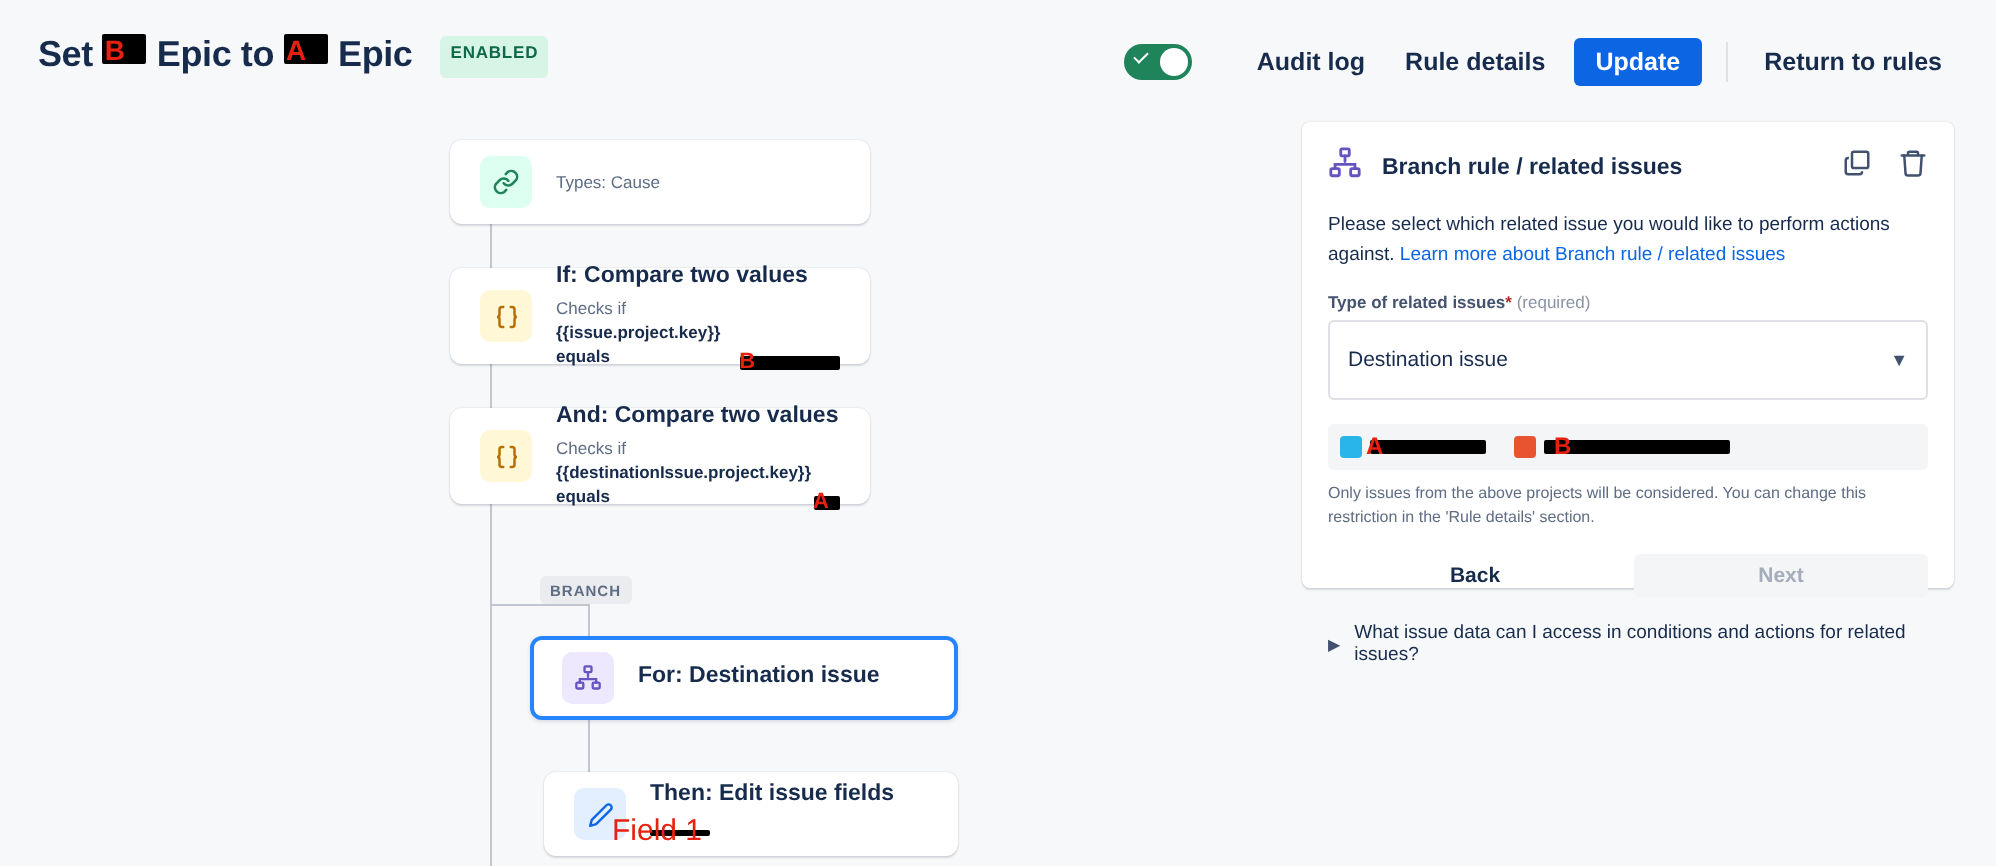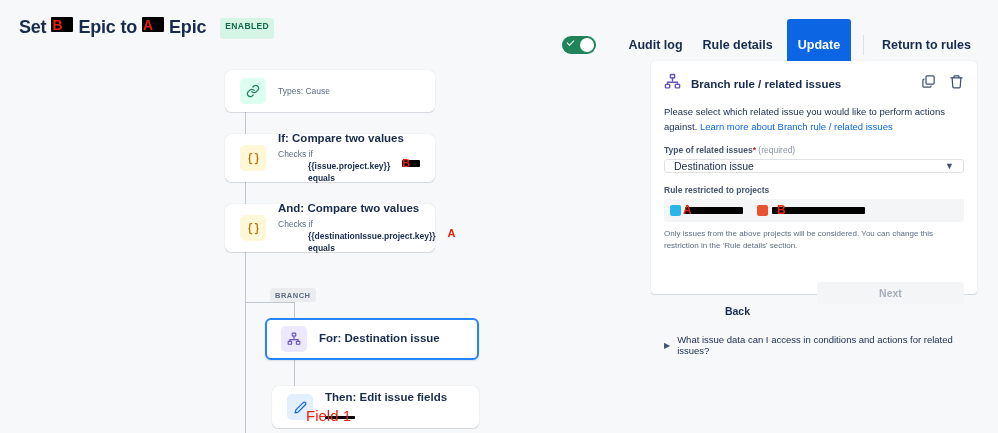--- a/index.html
+++ b/index.html
@@ -70,21 +70,21 @@
     border-left: 1.6px solid #fff; border-bottom: 1.6px solid #fff;
     transform: rotate(-45deg);
   }
   .link-btn {
     color: #172b4d; font-size: 12.5px; font-weight: 600;
     padding: 5px 10px; cursor: pointer; white-space: nowrap;
   }
   .btn-update {
     background: #0c66e4; color: #fff;
     font-size: 12.5px; font-weight: 600;
-    padding: 19px 11px; border-radius: 3px;
+    padding: 5px 11px; border-radius: 3px;
     cursor: pointer; margin: 0 4px;
   }
   .vsep { width: 1px; height: 20px; background: #dfe1e6; margin: 0 8px; }
 
   
   .canvas { position: absolute; left: 0; top: 57px; width: 998px; height: 376px; }
 
   .conn {
     position: absolute; width: 1px; background: #c1c7d0;
   }
@@ -114,21 +114,21 @@
   .ic-blue { background: #e3efff; }
   .card-body { flex: 1 1 auto; min-width: 0; position: relative; }
   .card-title {
     font-size: 11.5px; font-weight: 600; color: #172b4d; line-height: 1.35;
   }
   .card-sub {
     font-size: 8.5px; color: #5e6c84; line-height: 1.45; margin-top: 1px;
   }
   .card-sub-strong {
     font-size: 8.5px; color: #172b4d; font-weight: 700; line-height: 1.45;
-    display: flex; align-items: flex-start; gap: 12px; margin-left: 30px;
+    display: flex; align-items: flex-end; gap: 1px;
   }
 
   .redact-bar { height: 7px; border-radius: 1px; }
   .redact-thin { height: 3px; border-radius: 1px; }
 
   .branch-chip {
     position: absolute;
     background: #ebecf0; color: #5e6c84;
     font-size: 7.5px; font-weight: 700; letter-spacing: 0.5px;
     padding: 3px 5px 2px; border-radius: 3px;
@@ -154,21 +154,21 @@
   }
   .panel-desc a { color: #0c66e4; text-decoration: none; }
 
   .field-label {
     font-size: 8.5px; font-weight: 700; color: #44546f; margin-bottom: 4px;
   }
   .req-star { color: #ae2e24; }
   .req-note { color: #8993a4; font-weight: 400; }
 
   .select {
-    height: 14px; border: 1.3px solid #dfe1e6; border-radius: 3px;
+    height: 40px; border: 1.3px solid #dfe1e6; border-radius: 3px;
     background: #fff;
     display: flex; align-items: center; padding: 0 9px;
     font-size: 10.5px; color: #172b4d;
     margin-bottom: 12px; cursor: pointer;
   }
   .select .caret { margin-left: auto; color: #42526e; font-size: 9px; }
 
   .proj-box {
     background: #f4f5f7; border-radius: 3px;
     height: 23px; display: flex; align-items: center;
@@ -177,21 +177,21 @@
   .proj-chip { display: flex; align-items: center; gap: 4px; position: relative; }
   .proj-ic { width: 11px; height: 11px; border-radius: 2px; flex: 0 0 11px; }
 
   .panel-note {
     font-size: 8px; color: #5e6c84; line-height: 1.5; margin-bottom: 12px;
   }
   .panel-btns { display: flex; align-items: center; gap: 6px; margin-bottom: 12px; }
   .btn-back {
     flex: 1 1 50%; text-align: center;
     font-size: 10.5px; font-weight: 700; color: #172b4d;
-    padding: 5px 0; border-radius: 3px; cursor: pointer; margin-top: 36px;
+    padding: 5px 0; border-radius: 3px; cursor: pointer;
   }
   .btn-next {
     flex: 1 1 50%; text-align: center;
     font-size: 10.5px; font-weight: 600; color: #a5adba;
     background: #f4f5f7;
     padding: 5px 0; border-radius: 3px; cursor: default;
   }
   .disclosure {
     display: flex; align-items: center; gap: 7px;
     font-size: 9.5px; color: #172b4d; cursor: pointer;
@@ -360,21 +360,20 @@
 
   <div class="field-label">
     <span>Type of related issues</span><span class="req-star">*</span>
     <span class="req-note">(required)</span>
   </div>
   <div class="select">
     <span>Destination issue</span>
     <span class="caret">▼</span>
   </div>
 
-  <div class="field-label">Rule restricted to projects</div>
   <div class="proj-box">
     <div class="proj-chip">
       <span class="proj-ic" style="background:#2ab5e8;"></span>
       <span class="redact redact-bar" style="width:58px;">
         <span class="anno" style="left:-2px; top:-3px; font-size:12px;">A</span>
       </span>
     </div>
     <div class="proj-chip">
       <span class="proj-ic" style="background:#e8542f;"></span>
       <span class="redact redact-bar" style="width:93px;">

